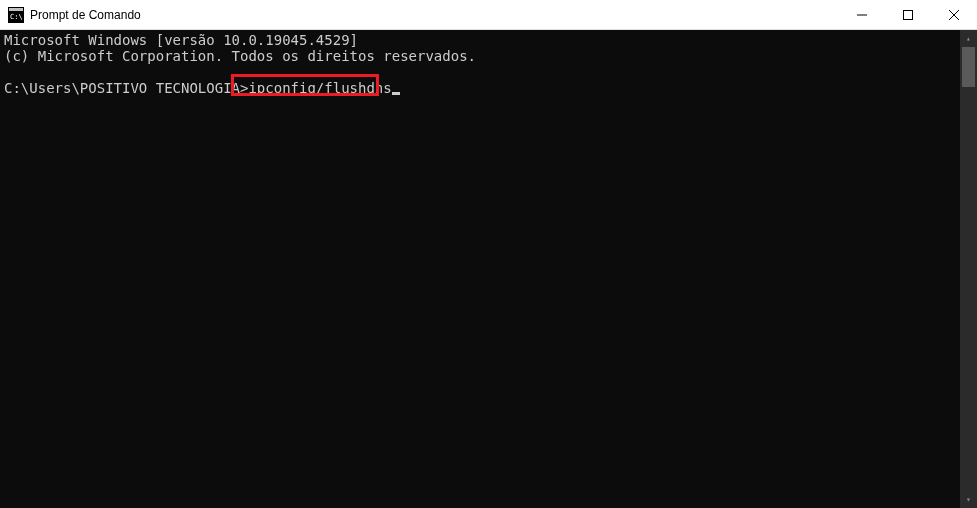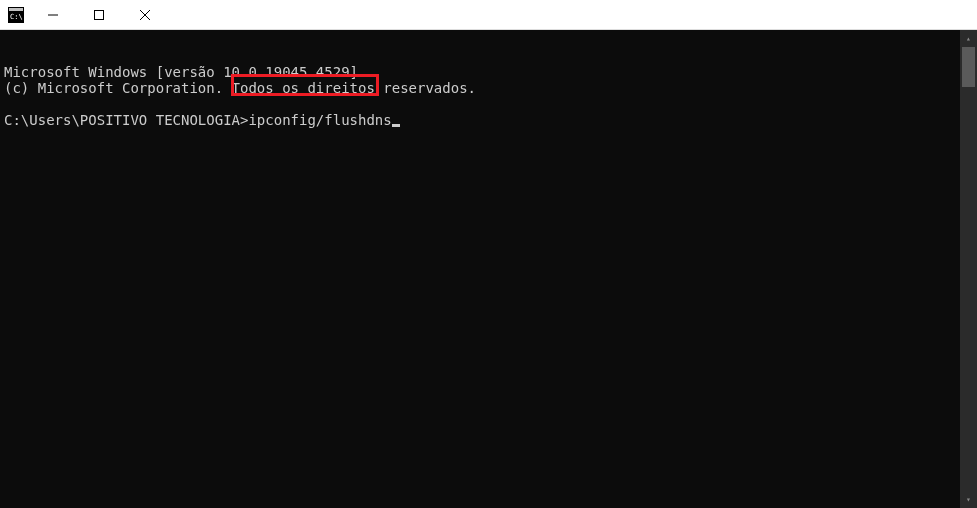--- a/index.html
+++ b/index.html
@@ -72,21 +72,20 @@
       right: 17px;
       bottom: 0;
       background: #0c0c0c;
       color: #cccccc;
       font-family: Consolas, "Lucida Console", monospace;
       font-size: 14px;
       line-height: 16px;
       padding: 2px 4px 4px 4px;
       white-space: pre;
       overflow: hidden;
-      margin-top: 32px;
     }
     .scrollbar {
       position: absolute;
       right: 0;
       top: 0;
       width: 17px;
       height: 100%;
       background: #2b2b2b;
     }
     .scroll-thumb {
@@ -128,20 +127,21 @@
 <body>
 
 <div class="titlebar">
   <span class="titlebar-icon">
     <svg viewBox="0 0 16 16">
       <rect x="0" y="0" width="16" height="16" fill="#000"></rect>
       <rect x="1" y="1" width="14" height="3" fill="#c0c0c0"></rect>
       <text x="2" y="12" font-size="7" font-family="monospace" fill="#fff">C:\</text>
     </svg>
   </span>
+  <span class="titlebar-text">Prompt de Comando</span>
   <div class="window-controls">
     <div class="win-btn">
       <svg viewBox="0 0 10 10">
           <line x1="0" y1="5" x2="10" y2="5" stroke="#000" stroke-width="1"></line>
         </svg>
     </div>
     <div class="win-btn">
       <svg viewBox="0 0 10 10">
           <rect x="0.5" y="0.5" width="9" height="9" fill="none" stroke="#000" stroke-width="1"></rect>
         </svg>

